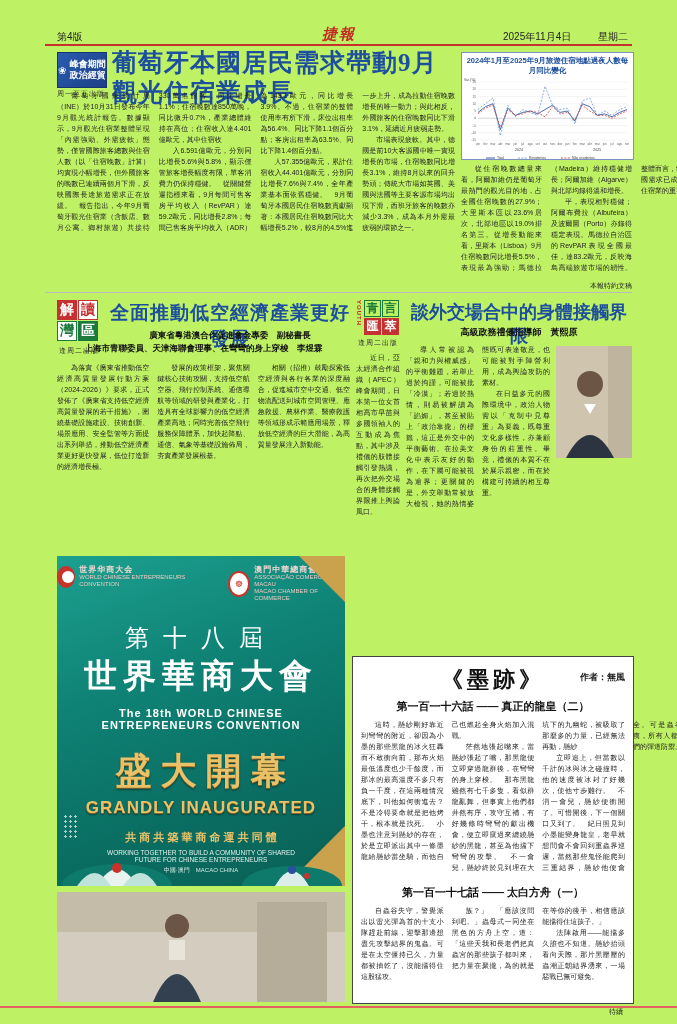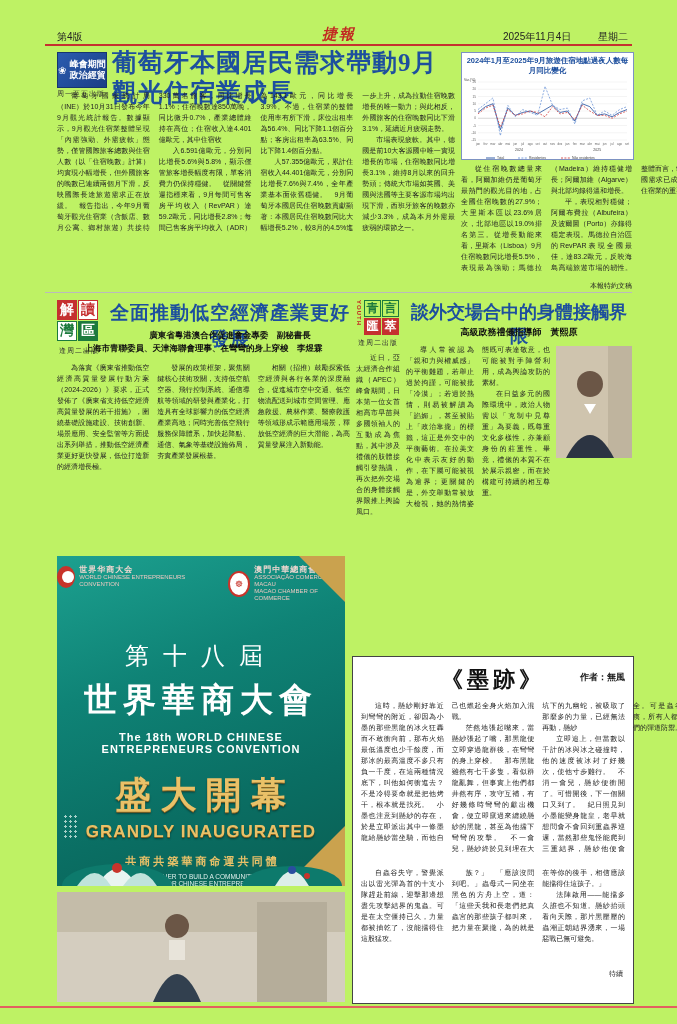--- a/index.html
+++ b/index.html
@@ -210,22 +210,22 @@
           <span>WORLD CHINESE ENTREPRENEURS CONVENTION</span></div>
       </div>
       <div style="display:flex;gap:4px;align-items:center;">
         <div class="logo-seal">☸</div>
         <div class="logo-txt"><span class="big">澳門中華總商會</span><br>
           <span>ASSOCIAÇÃO COMERCIAL DE MACAU</span><br>
           <span>MACAO CHAMBER OF COMMERCE</span></div>
       </div>
     </div>
 
-    <div style="text-align:center;margin-top:38px;font-size:24px;letter-spacing:14px;">第十八屆</div>
-    <div style="text-align:center;margin-top:6px;font-size:33px;font-weight:bold;letter-spacing:6px;">世界華商大會</div>
+    <div style="text-align:center;margin-top:20px;font-size:24px;letter-spacing:14px;">第十八屆</div>
+    <div style="text-align:center;font-size:33px;font-weight:bold;letter-spacing:6px;">世界華商大會</div>
     <div style="text-align:center;margin-top:8px;font-size:11px;font-weight:bold;letter-spacing:1px;">The 18th WORLD CHINESE</div>
     <div style="text-align:center;font-size:11px;font-weight:bold;letter-spacing:1px;">ENTREPRENEURS CONVENTION</div>
 
     <div class="gold3d" style="text-align:center;margin-top:16px;font-size:36px;font-weight:bold;font-family:'Liberation Serif','DejaVu Serif',serif;">盛 大 開 幕</div>
     <div class="gold3d" style="text-align:center;margin-top:2px;font-size:17px;font-weight:bold;letter-spacing:1px;">GRANDLY INAUGURATED</div>
 
     <div style="text-align:center;margin-top:12px;font-size:11px;color:#e9c168;font-weight:bold;">共 商 共 築 華 商 命 運 共 同 體</div>
     <div style="text-align:center;margin-top:4px;font-size:6.5px;color:#dff0ec;">WORKING TOGETHER TO BUILD A COMMUNITY OF SHARED</div>
     <div style="text-align:center;font-size:6.5px;color:#dff0ec;">FUTURE FOR CHINESE ENTREPRENEURS</div>
     <div style="text-align:center;margin-top:3px;font-size:6px;color:#cfe8e2;">中國·澳門　MACAO CHINA</div>
@@ -251,26 +251,28 @@
       <circle cx="120" cy="34" r="12" fill="#6b5646"></circle>
       <path d="M96 110 q24 -56 48 0 z" fill="#32404f"></path>
       <rect x="112" y="48" width="16" height="20" fill="#e8e4da"></rect>
     </svg>
   </div>
 
   <div class="abs fictionbox" style="left:352px;top:656px;width:280px;height:346px;">
     <div class="f-title" style="margin-top:8px;">《墨跡》</div>
     <div class="abs" style="right:8px;top:14px;font-size:9px;font-weight:bold;">作者：無風</div>
 
+    <div class="ch-title" style="margin-top:4px;">第一百一十六話 —— 真正的龍皇（二）</div>
     <div class="body-cols" style="margin:5px 8px 0 8px;height:162px;column-count:3;column-gap:8px;">
       <p>這時，懸紗剛好靠近到彎彎的附近，卻因為小墨的那些黑龍的冰火狂轟而不敢衝向前，那布火焰最低溫度也少千餘度，而那冰的最高溫度不多只有負一千度，在這兩種情況底下，叫他如何衝進去？不是冷得要命就是把他烤干，根本就是找死。　小墨也注意到懸紗的存在，於是立即派出其中一條墨龍給懸紗當坐騎，而他自己也燃起全身火焰加入混戰。</p>
       <p>茫然地張起嘴來，當懸紗張起了嘴，那黑龍便立即穿過龍群後，在彎彎的身上穿梭。　那布黑龍雖然有七千多隻，看似群龍亂舞，但事實上他們都井然有序，攻守互補，有好幾條時彎彎的獻出機會，便立即竄過來纏繞懸紗的黑龍，甚至為他擋下彎彎的攻擊。　不一會兒，懸紗終於見到埋在大坑下的九幽蛇，被吸取了那麼多的力量，已經無法再動，懸紗</p>
       <p>立即追上，但當數以千計的冰與冰之碰撞時，他的速度被冰封了好幾次，使他寸步難行。　不消一會兒，懸紗便衝開了。可惜開後，下一個關口又到了。　紀日照見到小墨能變身龍皇，老早就想問會不會回到重蟲界巡邏，當然那些鬼怪能爬到三重結界，懸紗他便會全。可是蟲谷內滿目瘡痍，所有人都放棄使用他們的彈道防禦。</p>
     </div>
 
+    <div class="ch-title" style="margin-top:4px;">第一百一十七話 —— 太白方舟（一）</div>
     <div class="body-cols" style="margin:5px 8px 0 8px;height:102px;column-count:3;column-gap:8px;">
       <p>自蟲谷失守，警覺派出以雷光彈為首的十支小隊趕赴前線，迎擊那邊想盡先攻擊結界的鬼蟲。可是在太空僵持已久，力量都被抽乾了，沒能擋得住這股猛攻。</p>
       <p>族？」　「應該沒問到吧。」蟲母式一同坐在黑色的方舟上空，道：「這些天我和長老們把真蟲宮的那些孩子都叫來，把力量在聚攏，為的就是在等你的後手，相信應該能擋得住這孩子。」</p>
       <p>法陣啟用——能擋多久誰也不知道。懸紗抬頭看向天際，那片黑壓壓的蟲潮正朝結界湧來，一場惡戰已無可避免。</p>
     </div>
     <div class="endmark" style="margin:0 10px;">待續</div>
   </div>
 
   <div class="abs" style="left:0;top:1006px;width:677px;height:2px;background:#e26060;"></div>
 </div>

